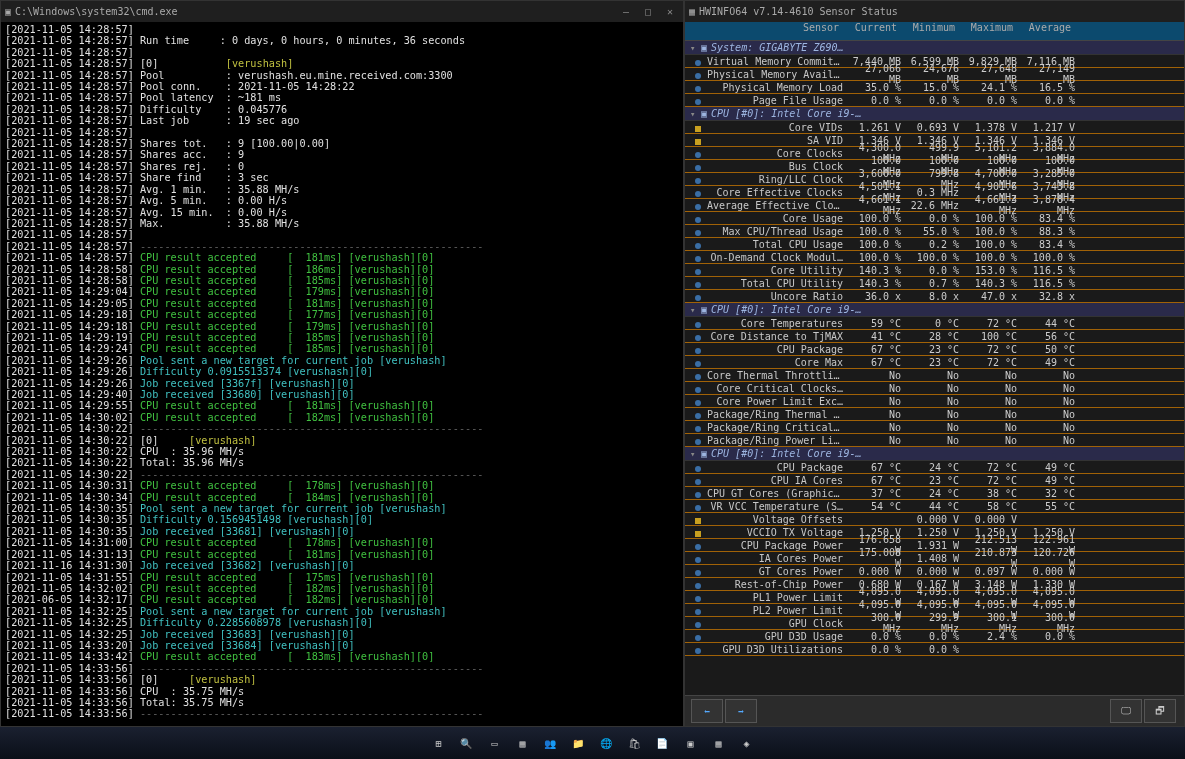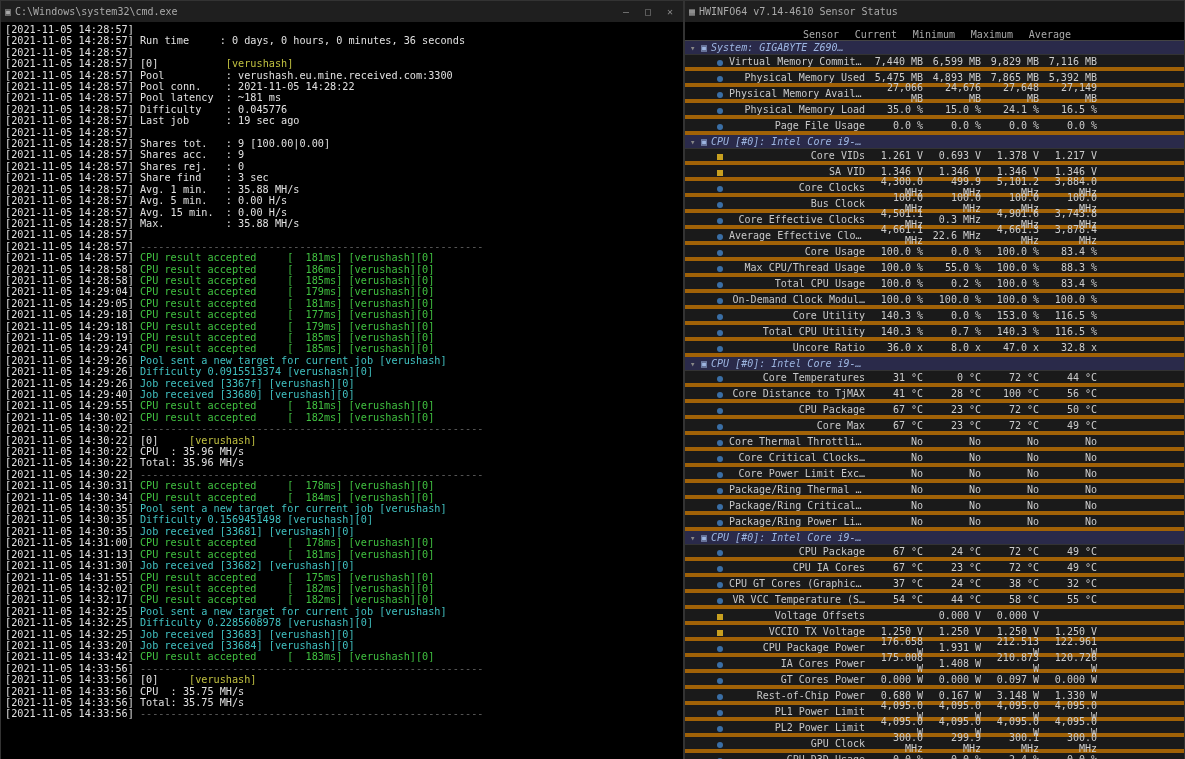--- a/index.html
+++ b/index.html
@@ -5,27 +5,27 @@
 html,body{margin:0;padding:0;background:#000;font-family:'Segoe UI','Consolas',monospace;font-size:10px;color:#ccc;width:1185px;height:759px;overflow:hidden}
 .desktop{display:flex;flex-direction:column;height:100%}
 .main-area{display:flex;flex:1}
 .cmd-window{width:682px;background:#000;display:flex;flex-direction:column;border:1px solid #333}
 .hw-window{flex:1;background:#1a1a1a;display:flex;flex-direction:column;border:1px solid #333}
 .title-bar{height:21px;background:#1f1f1f;display:flex;align-items:center;padding:0 4px;font-size:10px;color:#aaa}
 .title-bar .icon{margin-right:4px}
 .title-bar .window-controls{margin-left:auto;display:flex;gap:16px;padding-right:6px}
 .title-bar .window-controls span{color:#888}
 .cmd-body{flex:1;font-family:'Consolas',monospace;font-size:10.2px;line-height:11.4px;padding:2px 4px;overflow:hidden;white-space:pre}
-.hw-header{height:18px;background:#000000;display:flex;align-items:flex-end;border-bottom:1px solid #444}
+.hw-header{height:18px;background:#0c4a6e;display:flex;align-items:flex-start;border-bottom:1px solid #444}
 .hw-header .hcol{font-size:10px;color:#aaa;text-align:right;padding-right:6px}
 .hw-col-name{width:150px;text-align:left;padding-left:4px}
 .hw-col-v{width:52px}
 .hw-body{flex:1;overflow:hidden;font-size:10px}
 .hw-sect{background:#2a2a4a;color:#9db5e0;font-style:italic;padding:1px 2px;border-bottom:1px solid #333;display:flex;align-items:center}
-.hw-row{display:flex;height:12px;align-items:center;border-bottom:4px solid #a16207;padding-left:32px}
+.hw-row{display:flex;height:12px;align-items:center;border-bottom:1px solid #a16207;padding-left:10px}
 .hw-row .hcol{font-size:10px;color:#ccc;text-align:right;padding-right:6px}
 .hw-row .name{width:136px;color:#c8c8c8;overflow:hidden;white-space:nowrap;text-overflow:ellipsis}
 .hw-row .v{width:52px}
 .hw-row .mic{width:10px;height:8px;margin-right:2px}
 .bullet-b{background:#3a6ea5;border-radius:50%;width:6px;height:6px;display:inline-block}
 .bullet-y{background:#c8a020;width:6px;height:6px;display:inline-block}
 .exp{color:#888;margin:0 3px;font-size:9px;width:8px;display:inline-block}
 .hw-footer{height:30px;background:#2b2b2b;display:flex;align-items:center;padding:0 6px;border-top:1px solid #444}
 .hw-footer .fbtn{background:#333;border:1px solid #555;width:30px;height:22px;margin-right:2px;display:flex;align-items:center;justify-content:center}
 .taskbar{height:32px;background:linear-gradient(#1a2030,#0a0f18);display:flex;align-items:center;justify-content:center;gap:6px}
@@ -88,24 +88,24 @@
 <span class="c-w">[2021-11-05 14:30:22]</span><span class="c-w"> CPU  : 35.96 MH/s</span>
 <span class="c-w">[2021-11-05 14:30:22]</span><span class="c-w"> Total: 35.96 MH/s</span>
 <span class="c-w">[2021-11-05 14:30:22]</span><span class="c-w"> </span><span class="c-dash">--------------------------------------------------------</span>
 <span class="c-w">[2021-11-05 14:30:31]</span><span class="c-w"> </span><span class="c-g">CPU result accepted     [  178ms] [verushash][0]</span>
 <span class="c-w">[2021-11-05 14:30:34]</span><span class="c-w"> </span><span class="c-g">CPU result accepted     [  184ms] [verushash][0]</span>
 <span class="c-w">[2021-11-05 14:30:35]</span><span class="c-w"> </span><span class="c-c">Pool sent a new target for current job [verushash]</span>
 <span class="c-w">[2021-11-05 14:30:35]</span><span class="c-w"> </span><span class="c-c">Difficulty 0.1569451498 [verushash][0]</span>
 <span class="c-w">[2021-11-05 14:30:35]</span><span class="c-w"> </span><span class="c-c">Job received [33681] [verushash][0]</span>
 <span class="c-w">[2021-11-05 14:31:00]</span><span class="c-w"> </span><span class="c-g">CPU result accepted     [  178ms] [verushash][0]</span>
 <span class="c-w">[2021-11-05 14:31:13]</span><span class="c-w"> </span><span class="c-g">CPU result accepted     [  181ms] [verushash][0]</span>
-<span class="c-w">[2021-11-05 14:31:30]</span><span class="c-w"> </span><span class="c-c">Job received [33682] [verushash][0]</span>
+<span class="c-w">[2021-11-16 14:31:30]</span><span class="c-w"> </span><span class="c-c">Job received [33682] [verushash][0]</span>
 <span class="c-w">[2021-11-05 14:31:55]</span><span class="c-w"> </span><span class="c-g">CPU result accepted     [  175ms] [verushash][0]</span>
 <span class="c-w">[2021-11-05 14:32:02]</span><span class="c-w"> </span><span class="c-g">CPU result accepted     [  182ms] [verushash][0]</span>
-<span class="c-w">[2021-11-05 14:32:17]</span><span class="c-w"> </span><span class="c-g">CPU result accepted     [  182ms] [verushash][0]</span>
+<span class="c-w">[2021-06-05 14:32:17]</span><span class="c-w"> </span><span class="c-g">CPU result accepted     [  182ms] [verushash][0]</span>
 <span class="c-w">[2021-11-05 14:32:25]</span><span class="c-w"> </span><span class="c-c">Pool sent a new target for current job [verushash]</span>
 <span class="c-w">[2021-11-05 14:32:25]</span><span class="c-w"> </span><span class="c-c">Difficulty 0.2285608978 [verushash][0]</span>
 <span class="c-w">[2021-11-05 14:32:25]</span><span class="c-w"> </span><span class="c-c">Job received [33683] [verushash][0]</span>
 <span class="c-w">[2021-11-05 14:33:20]</span><span class="c-w"> </span><span class="c-c">Job received [33684] [verushash][0]</span>
 <span class="c-w">[2021-11-05 14:33:42]</span><span class="c-w"> </span><span class="c-g">CPU result accepted     [  183ms] [verushash][0]</span>
 <span class="c-w">[2021-11-05 14:33:56]</span><span class="c-w"> </span><span class="c-dash">--------------------------------------------------------</span>
 <span class="c-w">[2021-11-05 14:33:56]</span><span class="c-w"> [0]     </span><span class="c-y">[verushash]</span>
 <span class="c-w">[2021-11-05 14:33:56]</span><span class="c-w"> CPU  : 35.75 MH/s</span>
 <span class="c-w">[2021-11-05 14:33:56]</span><span class="c-w"> Total: 35.75 MH/s</span>
 <span class="c-w">[2021-11-05 14:33:56]</span><span class="c-w"> </span><span class="c-dash">--------------------------------------------------------</span>
@@ -129,28 +129,20 @@
           <div class="hw-row">
             <span class="mic"><span class="bullet-b"></span></span>
             <span class="hcol name">Virtual Memory Committed</span>
             <span class="hcol v">7,440 MB</span>
             <span class="hcol v">6,599 MB</span>
             <span class="hcol v">9,829 MB</span>
             <span class="hcol v">7,116 MB</span>
           </div>
           <div class="hw-row">
             <span class="mic"><span class="bullet-b"></span></span>
-            <span class="hcol name">Physical Memory Used</span>
-            <span class="hcol v">5,475 MB</span>
-            <span class="hcol v">4,893 MB</span>
-            <span class="hcol v">7,865 MB</span>
-            <span class="hcol v">5,392 MB</span>
-          </div>
-          <div class="hw-row">
-            <span class="mic"><span class="bullet-b"></span></span>
             <span class="hcol name">Physical Memory Available</span>
             <span class="hcol v">27,066 MB</span>
             <span class="hcol v">24,676 MB</span>
             <span class="hcol v">27,648 MB</span>
             <span class="hcol v">27,149 MB</span>
           </div>
           <div class="hw-row">
             <span class="mic"><span class="bullet-b"></span></span>
             <span class="hcol name">Physical Memory Load</span>
             <span class="hcol v">35.0 %</span>
@@ -194,20 +186,28 @@
           <div class="hw-row">
             <span class="mic"><span class="bullet-b"></span></span>
             <span class="hcol name">Bus Clock</span>
             <span class="hcol v">100.0 MHz</span>
             <span class="hcol v">100.0 MHz</span>
             <span class="hcol v">100.0 MHz</span>
             <span class="hcol v">100.0 MHz</span>
           </div>
           <div class="hw-row">
             <span class="mic"><span class="bullet-b"></span></span>
+            <span class="hcol name">Ring/LLC Clock</span>
+            <span class="hcol v">3,600.0 MHz</span>
+            <span class="hcol v">799.8 MHz</span>
+            <span class="hcol v">4,700.0 MHz</span>
+            <span class="hcol v">3,285.0 MHz</span>
+          </div>
+          <div class="hw-row">
+            <span class="mic"><span class="bullet-b"></span></span>
             <span class="hcol name">Core Effective Clocks</span>
             <span class="hcol v">4,501.1 MHz</span>
             <span class="hcol v">0.3 MHz</span>
             <span class="hcol v">4,901.6 MHz</span>
             <span class="hcol v">3,743.8 MHz</span>
           </div>
           <div class="hw-row">
             <span class="mic"><span class="bullet-b"></span></span>
             <span class="hcol name">Average Effective Clock</span>
             <span class="hcol v">4,661.1 MHz</span>
@@ -268,21 +268,21 @@
             <span class="hcol name">Uncore Ratio</span>
             <span class="hcol v">36.0 x</span>
             <span class="hcol v">8.0 x</span>
             <span class="hcol v">47.0 x</span>
             <span class="hcol v">32.8 x</span>
           </div>
           <div class="hw-sect"><span class="exp">▾</span><span style="margin-right:4px">▣</span>CPU [#0]: Intel Core i9-…</div>
           <div class="hw-row">
             <span class="mic"><span class="bullet-b"></span></span>
             <span class="hcol name">Core Temperatures</span>
-            <span class="hcol v">31 °C</span>
+            <span class="hcol v">59 °C</span>
             <span class="hcol v">0 °C</span>
             <span class="hcol v">72 °C</span>
             <span class="hcol v">44 °C</span>
           </div>
           <div class="hw-row">
             <span class="mic"><span class="bullet-b"></span></span>
             <span class="hcol name">Core Distance to TjMAX</span>
             <span class="hcol v">41 °C</span>
             <span class="hcol v">28 °C</span>
             <span class="hcol v">100 °C</span>

